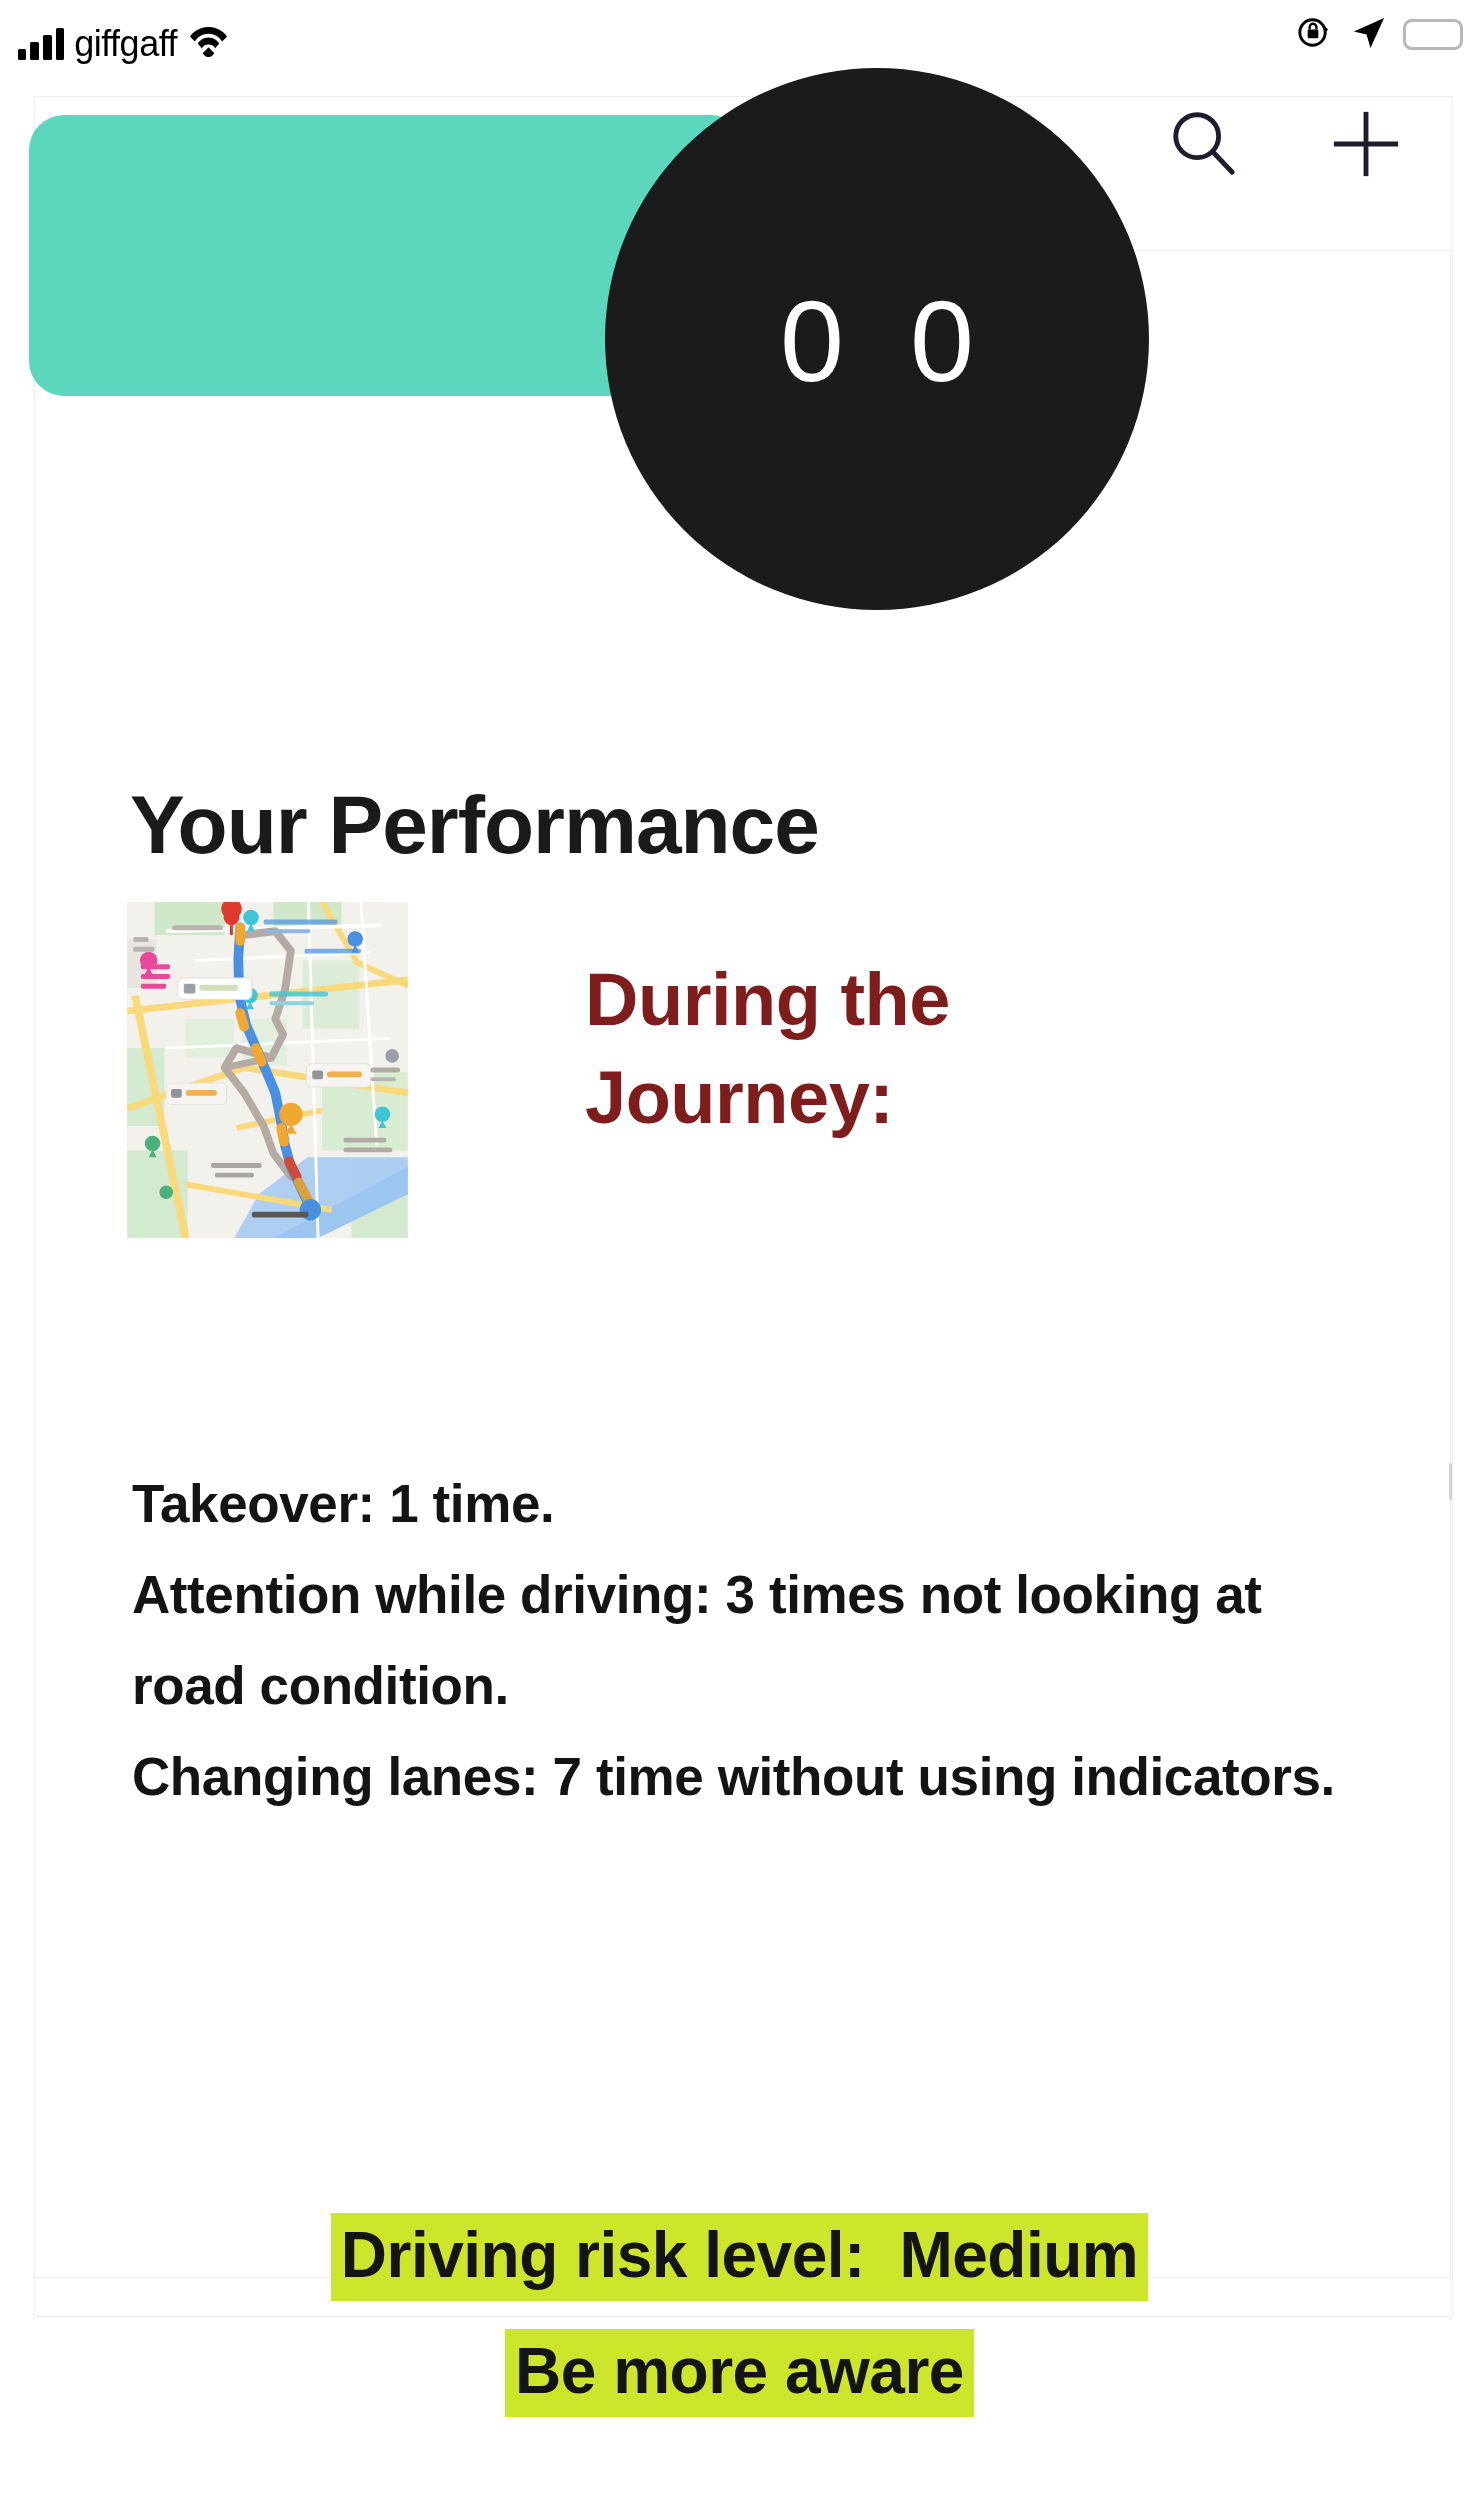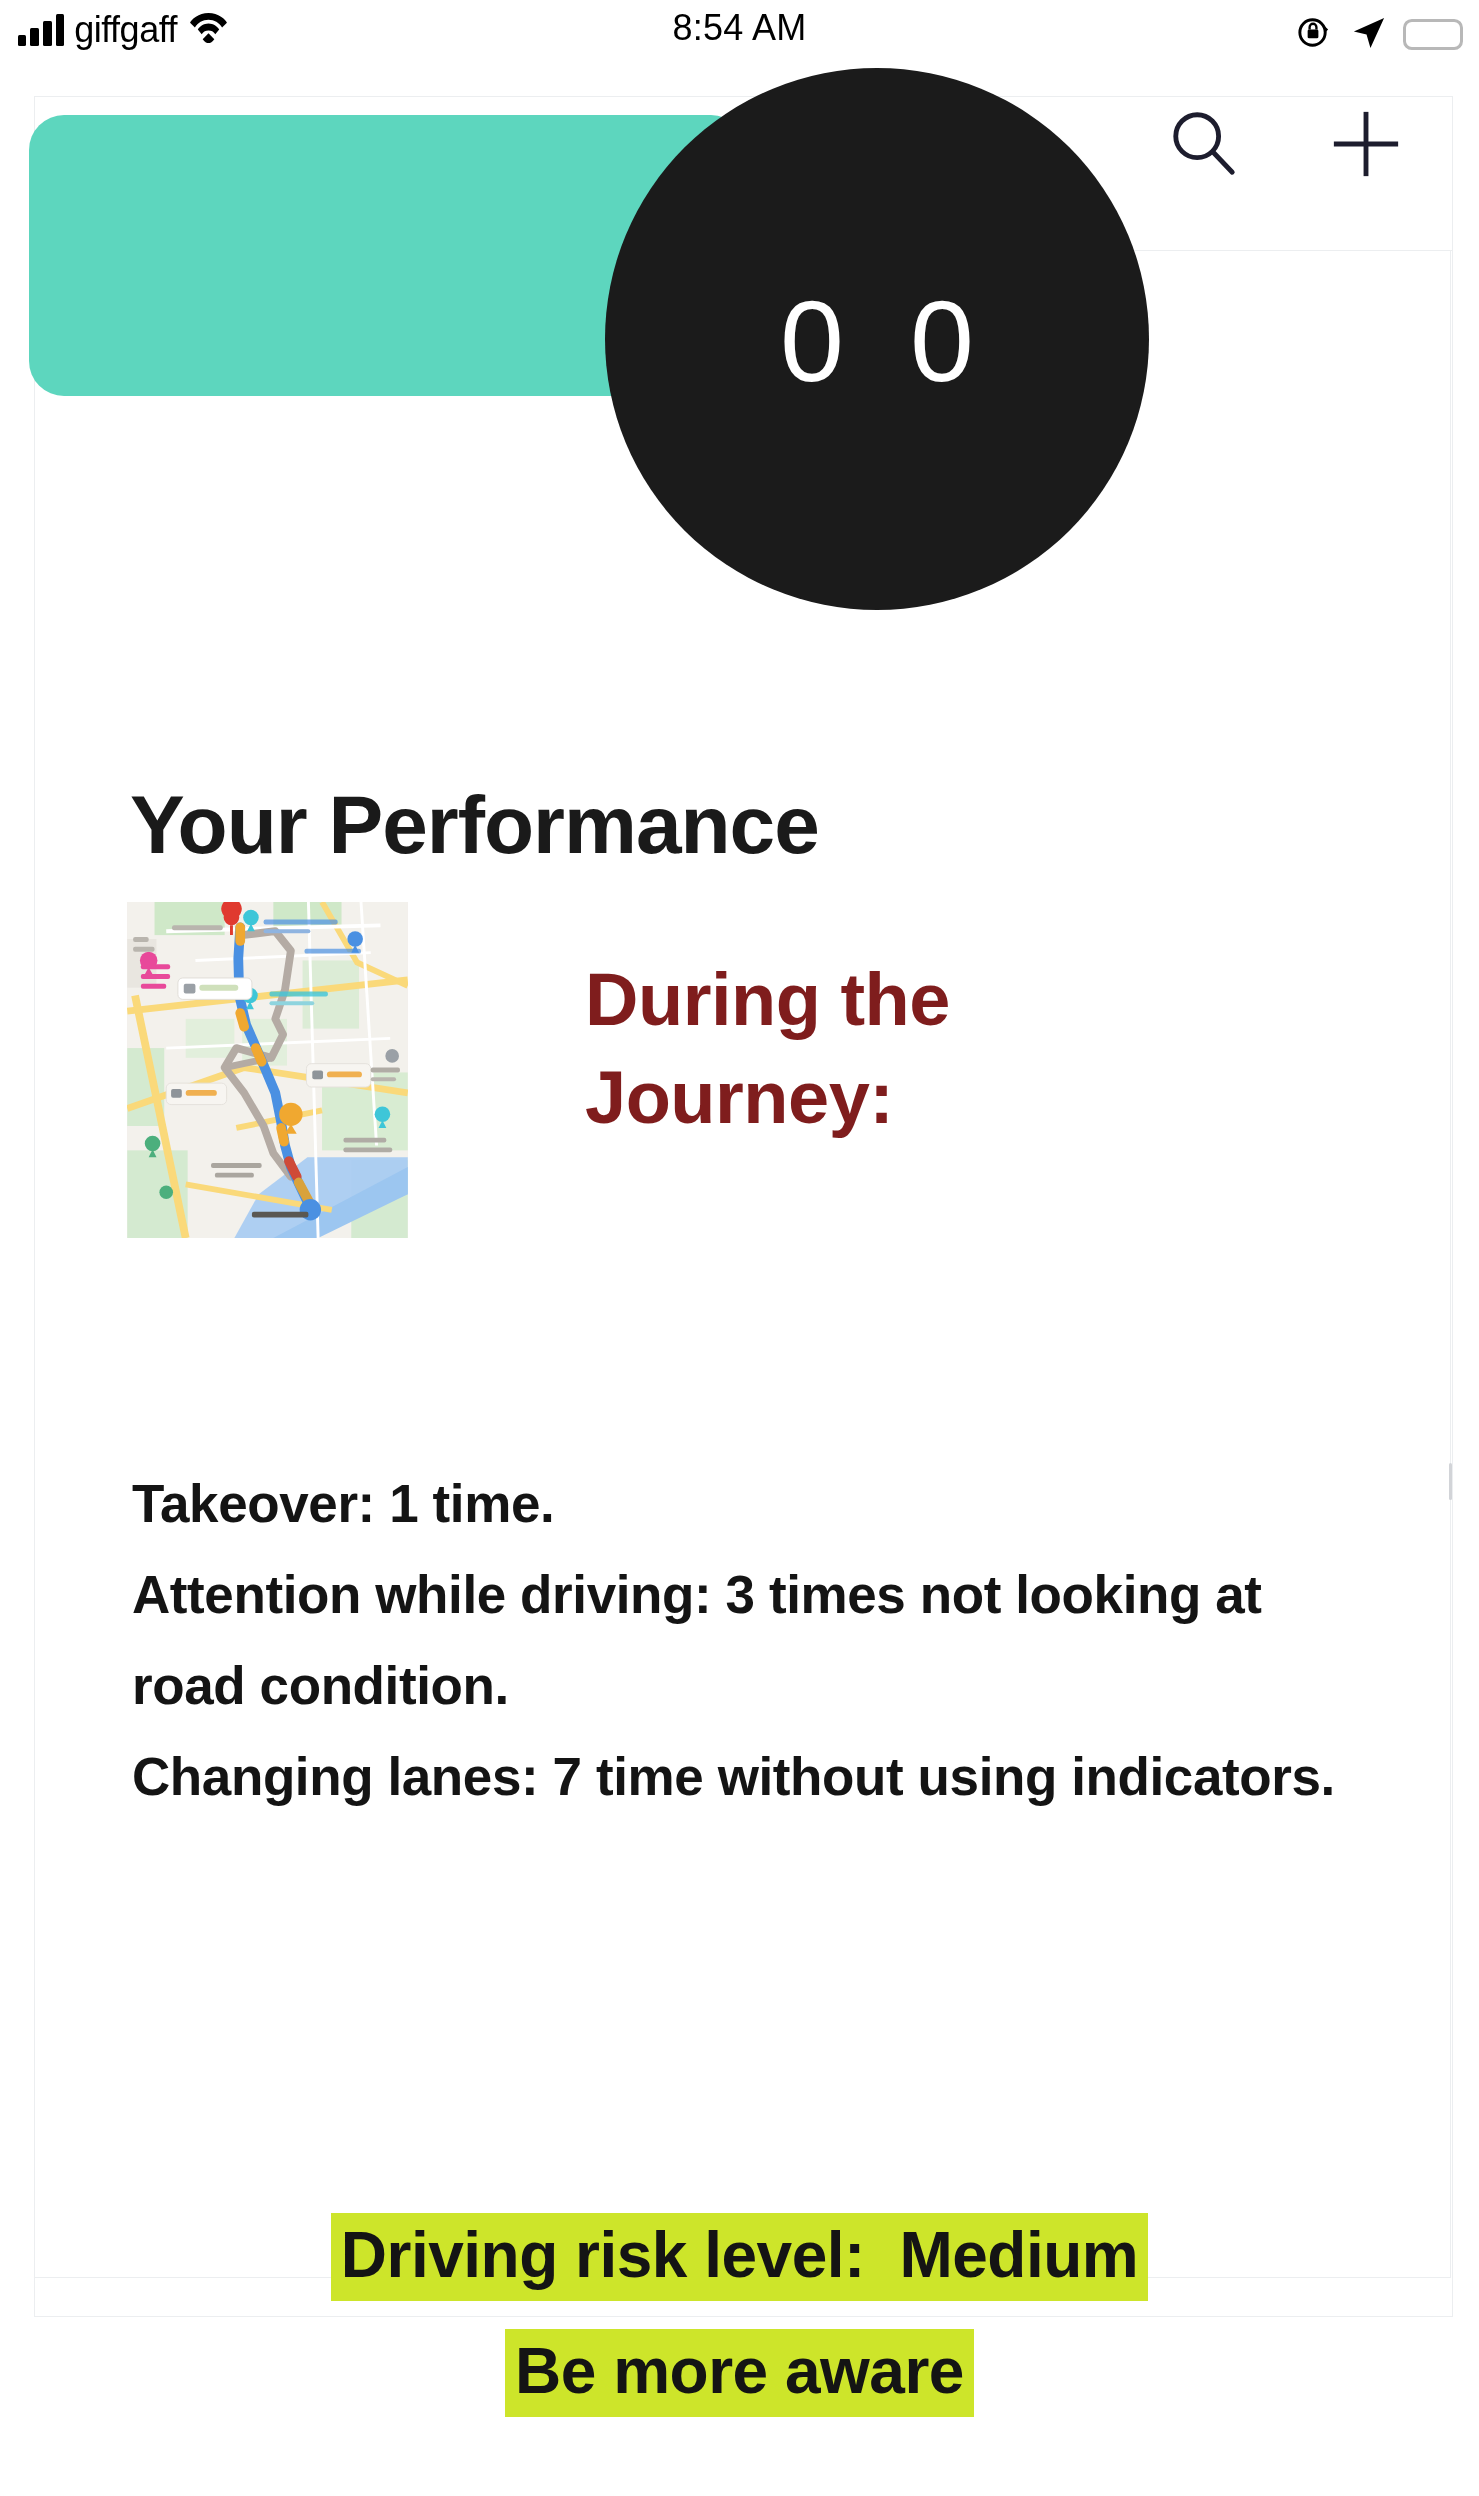--- a/index.html
+++ b/index.html
@@ -23,21 +23,21 @@
   
   .statusbar {
     position: absolute;
     left: 0; top: 0;
     width: 1479px; height: 68px;
     background: #ffffff;
     z-index: 40;
   }
   .sb-left {
     position: absolute;
-    left: 17.6px; top: 10px;
+    left: 17.6px; top: 24px;
     display: flex;
     align-items: center;
     gap: 9.8px;
   }
   .signal-bars {
     display: flex;
     align-items: flex-end;
     gap: 3.9px;
     height: 32px;
   }
@@ -259,21 +259,20 @@
       <span class="carrier">giffgaff</span>
       <span class="wifi-icon">
         <svg width="39" height="33" viewBox="0 0 40 34">
           <path d="M20 2 C10 2 2 9 1 12 L6 17 C9 12 14 9 20 9 C26 9 31 12 34 17 L39 12 C38 9 30 2 20 2 Z" fill="#000"></path>
           <path d="M20 13 C15 13 11 16 9 19 L13 24 C15 21 17 20 20 20 C23 20 25 21 27 24 L31 19 C29 16 25 13 20 13 Z" fill="#000"></path>
           <path d="M20 23 L14 29 C16 32 18 33 20 33 C22 33 24 32 26 29 Z" fill="#000"></path>
         </svg>
       </span>
     </div>
 
-    <div class="sb-time">8:54 AM</div>
 
     <div class="sb-right">
       <span>
         <svg width="39" height="39" viewBox="0 0 40 40">
           <circle cx="19" cy="20" r="13" fill="none" stroke="#000" stroke-width="3"></circle>
           <rect x="14" y="17" width="11" height="9" rx="1.5" fill="#000"></rect>
           <path d="M16 17 v-2.5 a3.5 3.5 0 0 1 7 0 V17" fill="none" stroke="#000" stroke-width="2.4"></path>
           <path d="M31 13 l4 4 -4 4 z" fill="#000"></path>
         </svg>
       </span>

